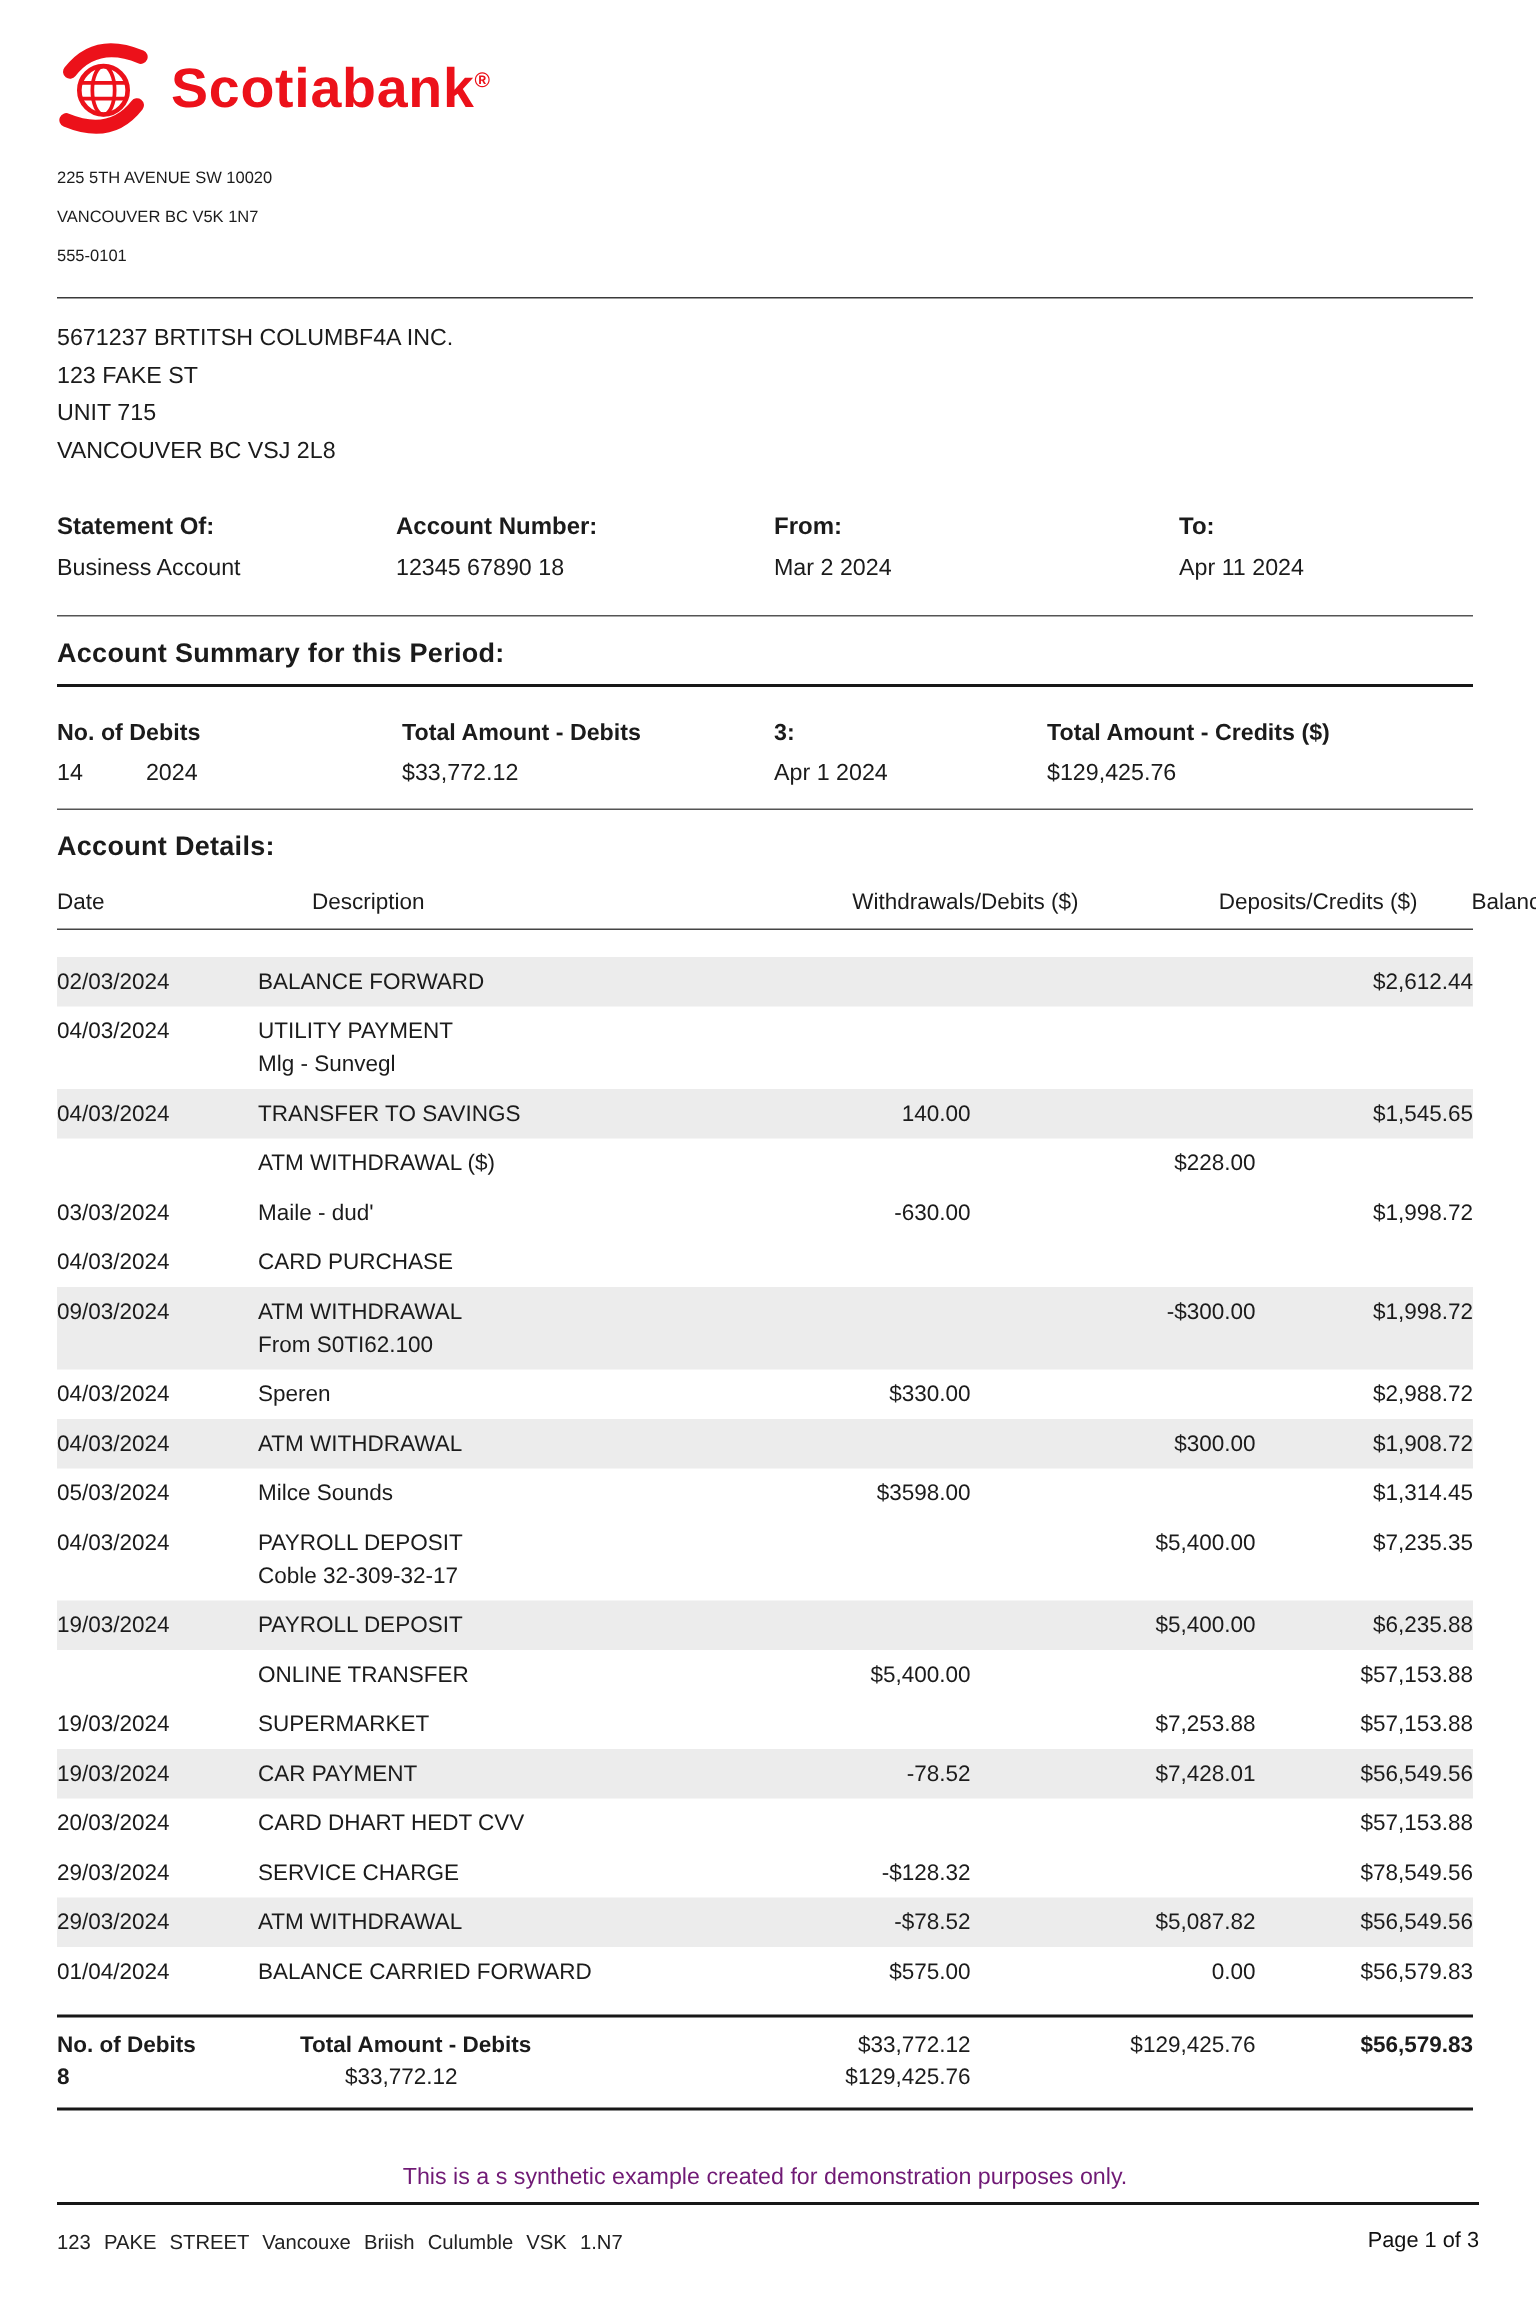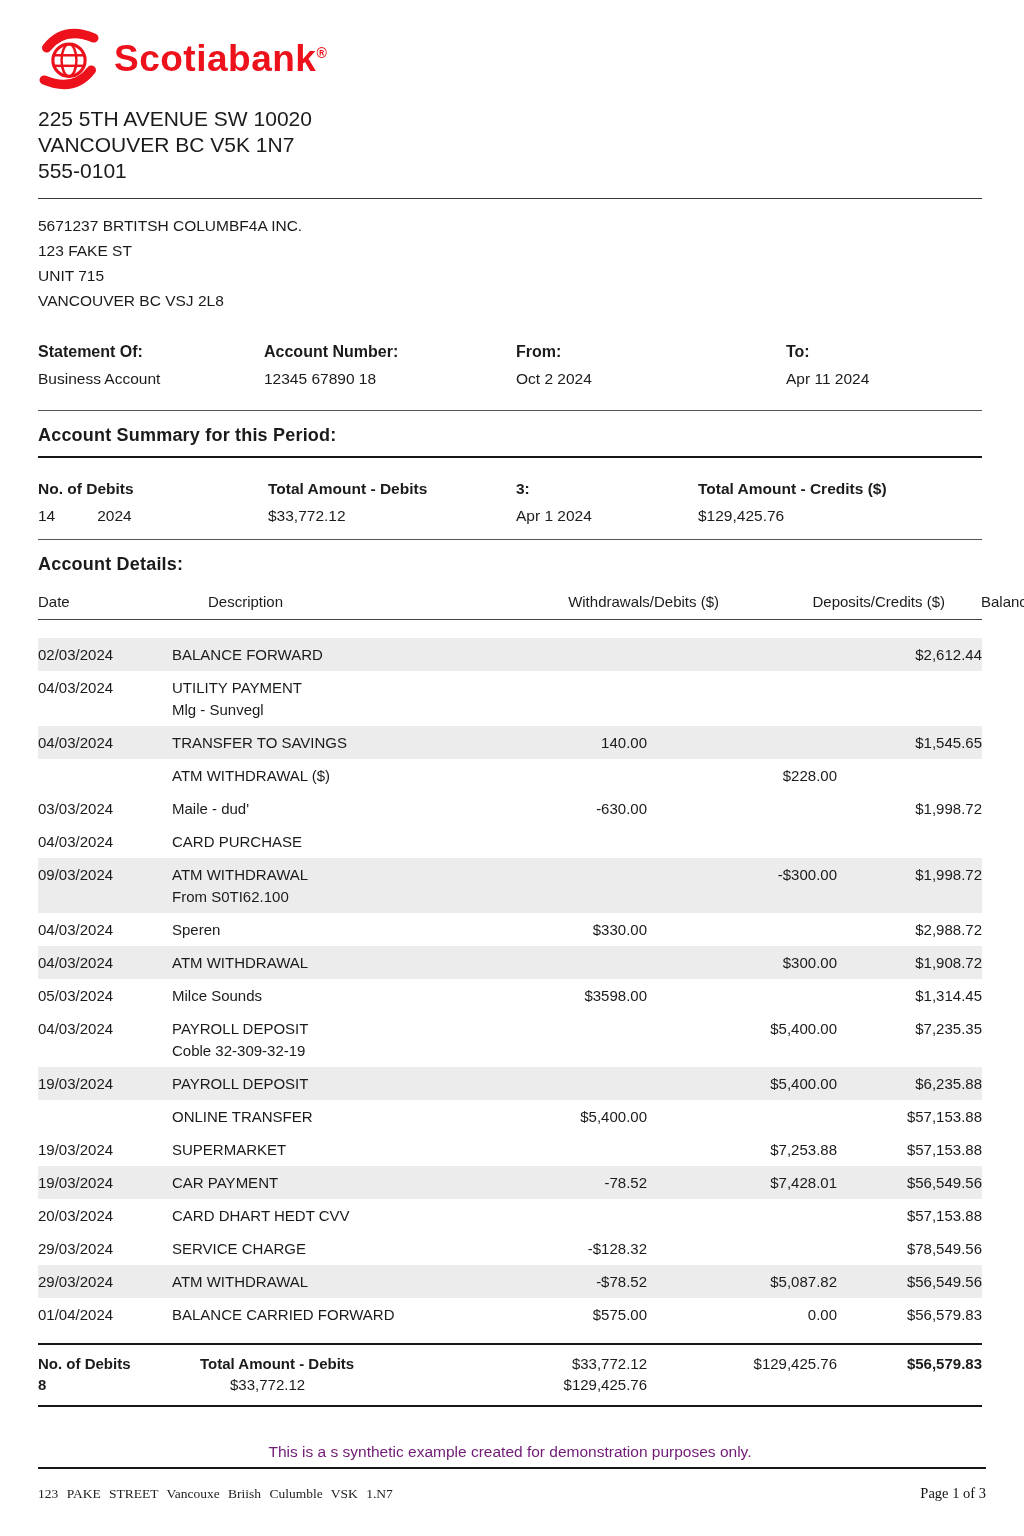--- a/index.html
+++ b/index.html
@@ -10,21 +10,21 @@
     width:1024px; height:1536px; position:relative;
   }
   .page { padding:24px 42px 0 38px; }
 
   
   .logo-row { display:flex; align-items:center; gap:14px; margin-top:4px; }
   .logo-mark { width:62px; height:62px; flex:0 0 auto; }
   .brand-name { font-size:37px; font-weight:bold; color:#EC111A; letter-spacing:0.5px; }
   .brand-reg { font-size:14px; color:#EC111A; vertical-align:super; font-weight:bold; }
 
-  .bank-address { margin-top:16px; font-size:21px; line-height:26px; }
+  .bank-address { margin-top:16px; font-size:11px; line-height:26px; }
 
   .rule { border:none; border-top:1.5px solid #3a3a3a; margin:14px 0; }
   .rule.thick { border-top:2.5px solid #171717; }
   .rule.thin { border-top:1.2px solid #555; }
 
   .recipient { margin-top:12px; font-size:15.5px; line-height:25px; }
 
   
   .info-grid { display:grid; grid-template-columns:226px 252px 270px 1fr; margin-top:30px; }
   .info-label { font-weight:bold; font-size:16px; }
@@ -55,21 +55,21 @@
   .tot-label { font-weight:bold; }
   .tot-line .ind1 { padding-left:28px; font-weight:bold; }
   .tot-line .ind2 { padding-left:58px; }
   .bold { font-weight:bold; }
 
   .disclaimer { text-align:center; font-size:15.5px; margin-top:36px; color:#701a75; }
 
   
   .footer { position:absolute; left:0; right:0; bottom:34px; padding:0 38px; }
   .footer-rule { border:none; border-top:2px solid #171717; margin-bottom:16px; }
-  .footer-row { display:flex; justify-content:space-between; align-items:center;font-family:Liberation Serif, serif; }
+  .footer-row { display:flex; justify-content:space-between; align-items:center; }
   .footer-left { font-size:13.5px; word-spacing:5px; color:#222; }
   .footer-right { font-size:14.5px; color:#111; }
 </style>
 </head>
 <body>
 
 <div class="page">
 
   <div class="logo-row">
     <span class="logo-mark">
@@ -104,21 +104,21 @@
     <div>
       <div class="info-label">Statement Of:</div>
       <div class="info-value">Business Account</div>
     </div>
     <div>
       <div class="info-label">Account Number:</div>
       <div class="info-value">12345 67890 18</div>
     </div>
     <div>
       <div class="info-label">From:</div>
-      <div class="info-value">Oct 2 2024</div>
+      <div class="info-value">Mar 2 2024</div>
     </div>
     <div>
       <div class="info-label">To:</div>
       <div class="info-value">Apr 11 2024</div>
     </div>
   </div>
 
   <hr class="rule thin" style="margin-top:22px;">
 
   <div class="section-title">Account Summary for this Period:</div>
@@ -248,21 +248,21 @@
           <div>Milce Sounds</div>
         </div>
         <div class="c3">$3598.00</div>
         <div class="c4"></div>
         <div class="c5">$1,314.45</div>
       </div>
       <div class="trow">
         <div class="c1">04/03/2024</div>
         <div class="c2">
           <div>PAYROLL DEPOSIT</div>
-          <div class="desc2">Coble 32-309-32-19</div>
+          <div class="desc2">Coble 32-309-32-17</div>
         </div>
         <div class="c3"></div>
         <div class="c4">$5,400.00</div>
         <div class="c5">$7,235.35</div>
       </div>
       <div class="trow shaded">
         <div class="c1">19/03/2024</div>
         <div class="c2">
           <div>PAYROLL DEPOSIT</div>
         </div>

